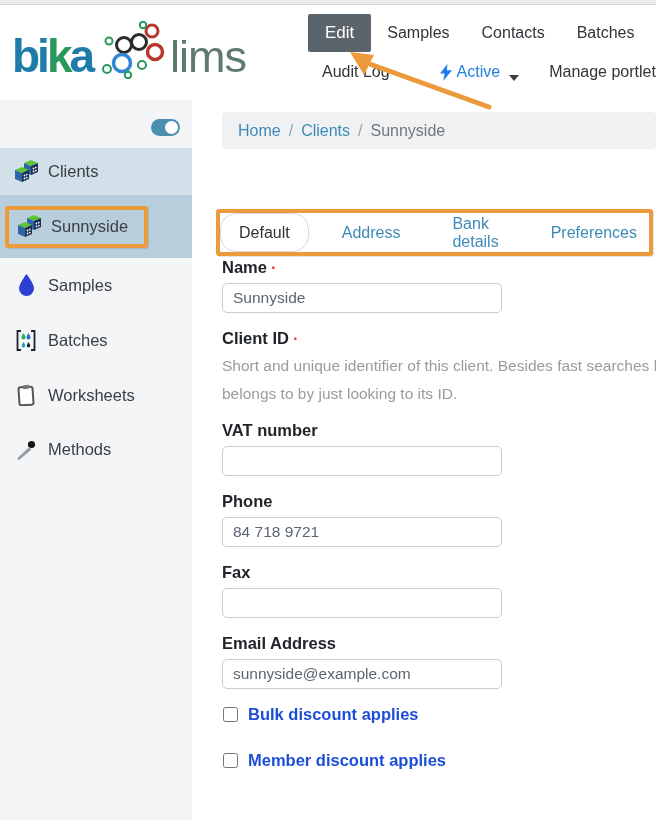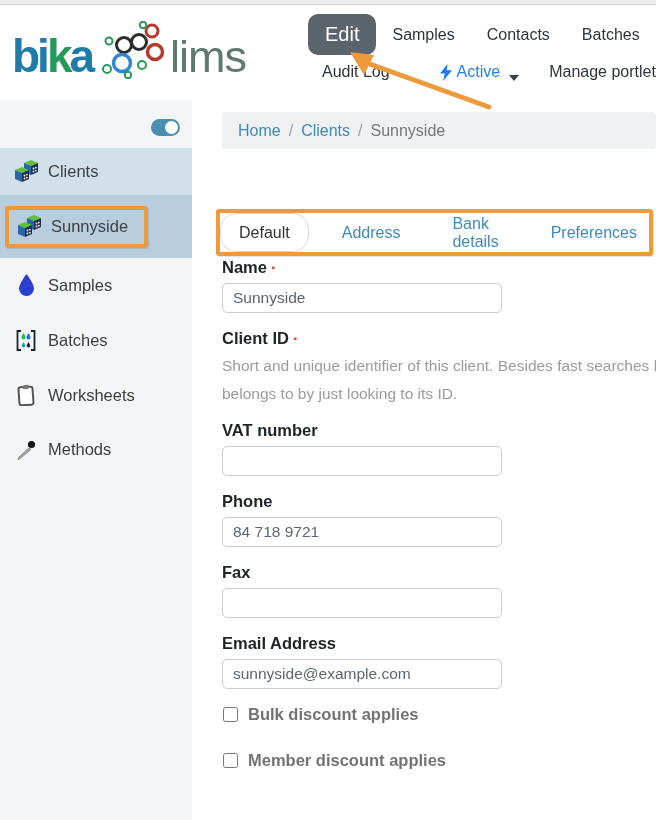--- a/index.html
+++ b/index.html
@@ -8,21 +8,21 @@
   .topstrip{position:absolute;top:0;left:0;right:0;height:4px;background:#ececec;border-bottom:1px solid #d6d6d6;}
 
   
   .logo{position:absolute;left:12px;top:27px;display:flex;align-items:flex-end;}
   .logo-bika{font-size:46px;font-weight:bold;letter-spacing:-3px;color:#1f7ca8;line-height:1;}
   .logo-k{color:#27995c;}
   .molecule{margin:-6px 2px 0 8px;}
   .logo-lims{font-size:45px;color:#5d7a6c;letter-spacing:-1px;line-height:1;margin-left:2px;}
 
   .nav1{position:absolute;left:308px;top:14px;display:flex;align-items:center;white-space:nowrap;}
-  .nav-edit{background:#5c646b;color:#fff;border-radius:10px;padding:9px 17px;font-size:20px;}
+  .nav-edit{background:#5c646b;color:#fff;border-radius:2px;padding:9px 17px;font-size:17px;}
   .nav-link{color:#2f353b;font-size:16px;text-decoration:none;}
   .ml16{margin-left:16px;}.ml32{margin-left:32px;}
   .nav2{position:absolute;left:322px;top:63px;display:flex;align-items:center;font-size:16px;white-space:nowrap;}
   .nav2 .plain{color:#2f353b;}
   .active-group{display:flex;align-items:flex-end;margin-left:50px;}
   .active-label{color:#2480e0;margin-left:5px;}
   .caret{width:0;height:0;border-left:5px solid transparent;border-right:5px solid transparent;border-top:6px solid #3a4047;margin-left:9px;}
   .manage{margin-left:30px;color:#2f353b;}
 
   
@@ -62,21 +62,21 @@
   .form{position:absolute;left:30px;top:158px;width:430px;}
   .group{margin-bottom:16px;}
   .flabel{display:block;font-size:16.5px;font-weight:bold;color:#212529;margin-bottom:6px;}
   .req{color:#e23b3b;margin-left:4px;}
   .txt{width:280px;height:30px;box-sizing:border-box;border:1px solid #c6ccd2;border-radius:5px;padding:0 10px;
        font-size:15.5px;color:#5c6670;font-family:inherit;background:#fff;outline:none;display:block;}
   .help{font-size:15.5px;color:#9b9b9b;line-height:23px;white-space:nowrap;margin:2px 0 5px;}
   .chk-row{display:flex;align-items:center;margin-top:14px;}
   .chk-row + .chk-row{margin-top:27px;}
   .chk{width:15px;height:15px;margin:0 10px 0 1px;}
-  .chk-label{font-size:16.5px;font-weight:bold;color:#737373;}
+  .chk-label{font-size:16.5px;font-weight:bold;color:#1d4ed8;}
 </style>
 </head>
 <body>
 
 <div class="page">
   <div class="topstrip"></div>
 
   <div class="logo">
     <span class="logo-bika"><span>bi</span><span class="logo-k">k</span><span>a</span></span>
     <svg class="molecule" width="66" height="58" viewBox="0 0 66 58">

